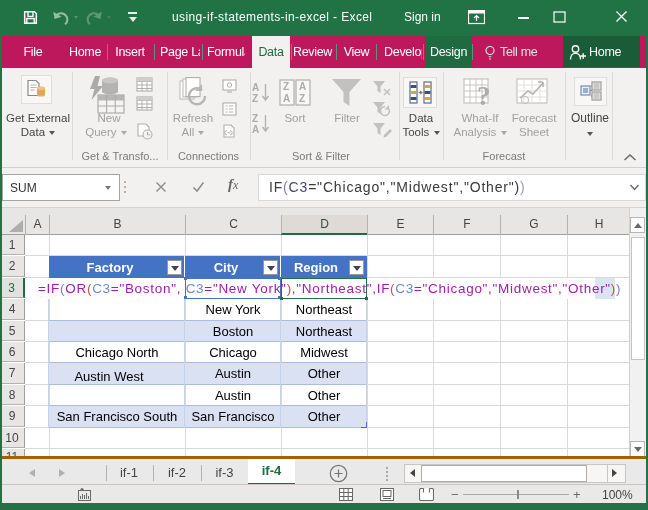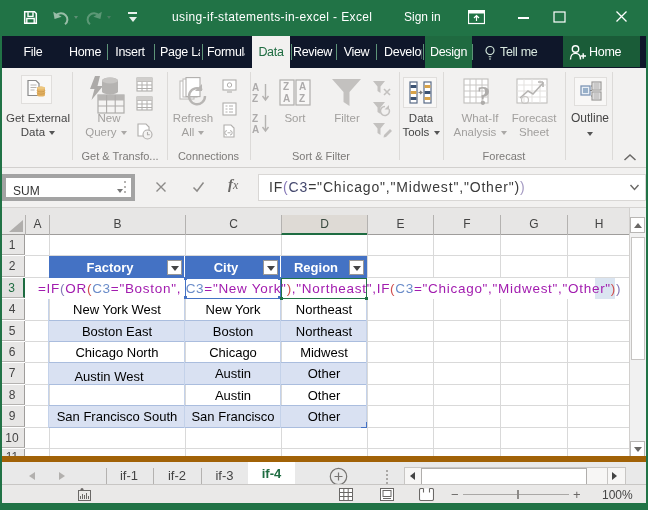--- a/index.html
+++ b/index.html
@@ -4,36 +4,36 @@
 <style>
 * { margin:0; padding:0; box-sizing:border-box; }
 html,body { width:648px; height:510px; overflow:hidden; }
 body { font-family:"Liberation Sans", sans-serif; position:relative; background:#fff; }
 .abs { position:absolute; }
 
 #titlebar { left:0; top:0; width:648px; height:36px; background:#217346; color:#fff; }
 #titlebar .ttl { left:172px; top:10px; font-size:12px; color:#fff; letter-spacing:0.38px; }
 #titlebar .signin { left:404px; top:10px; font-size:12px; color:#fff; }
 
-#tabrow { left:0; top:36px; width:648px; height:32px; background:#0f172a; }
+#tabrow { left:0; top:36px; width:648px; height:32px; background:#be185d; }
 .rtab { position:absolute; top:0; height:32px; line-height:32px; color:#fff; font-size:12.5px; letter-spacing:-0.3px; text-align:center; white-space:nowrap; overflow:hidden; }
 .tabsep { position:absolute; top:8px; height:16px; width:1px; background:#5d9478; }
 #datatab { background:#f2f1f0; color:#1e6c41; }
 
 #ribbon { left:0; top:68px; width:648px; height:100px; background:#f2f1f0; border-bottom:1px solid #d2d0ce; }
 .gsep { position:absolute; top:4px; height:88px; width:1px; background:#dcdad8; }
 .glabel { position:absolute; top:82px; font-size:11px; color:#7c7a78; text-align:center; white-space:nowrap; }
 .btxt { position:absolute; font-size:11.5px; color:#444; text-align:center; white-space:nowrap; }
 .btxt.dis { color:#a19f9d; }
 .dar { display:inline-block; width:0; height:0; border-left:3px solid transparent; border-right:3px solid transparent; border-top:4px solid #555; vertical-align:middle; margin-left:1px; }
 .dar.g { border-top-color:#aaa8a6; }
 .iconbox { position:absolute; border:1px solid #e0dedc; background:#f8f7f6; }
 
 #fbar { left:0; top:168px; width:648px; height:40px; background:#f2f1f0; border-bottom:1px solid #d5d3d1; }
-#namebox { left:2px; top:6px; width:133px; height:27px; background:#fff; border:4px solid #a3a3a3; }
+#namebox { left:2px; top:6px; width:118px; height:27px; background:#fff; border:1px solid #a3a3a3; }
 #namebox span { position:absolute; left:7px; top:6px; font-size:12px; color:#333; }
 #fxinput { left:258px; top:6px; width:388px; height:27px; background:#fff; border:1px solid #d9d7d5; font-size:14px; letter-spacing:0.82px; color:#3a3a3a; line-height:25px; padding-left:10px; white-space:nowrap; }
 
 #grid { left:0; top:208px; width:648px; height:249px; background:#fff; overflow:hidden; }
 #colheads { position:absolute; left:0; top:0; width:630px; height:27px; background:#e7e6e5; border-bottom:1px solid #9f9d9b; }
 .ch { position:absolute; top:7px; height:20px; border-left:1px solid #b4b2b0; font-size:12px; color:#444; text-align:center; line-height:19px; }
 .rh { position:absolute; left:0; width:25px; background:#e7e6e5; border-bottom:1px solid #b4b2b0; border-right:1px solid #9f9d9b; font-size:12px; color:#444; text-align:center; }
 .gridline-v { position:absolute; width:1px; background:#d9d9d9; }
 .gridline-h { position:absolute; left:25px; height:1px; background:#d9d9d9; }
 .cell { position:absolute; font-size:13px; color:#000; text-align:center; white-space:nowrap; }
@@ -47,21 +47,21 @@
 .hnd.b { background:#4472c4; }
 .hnd.g { background:#217346; }
 #formulacell { left:38px; top:72.5px; font-size:13.5px; white-space:nowrap; letter-spacing:0.71px; }
 #formulacell .k { color:#a21caf; }
 #formulacell .p1 { color:#8678b8; }
 #formulacell .p2 { color:#d04f4f; }
 #formulacell .rf { color:#6a8cc9; }
 
 #vscroll { left:629px; top:0px; width:17px; height:249px; background:#f1f1f1; border-left:1px solid #d2d0ce; }
 
-#sheetbar { left:0; top:456px; width:648px; height:28px; background:#e9e9e9; border-top:6px solid #a16207; }
+#sheetbar { left:0; top:456px; width:648px; height:28px; background:#e9e9e9; border-top:3px solid #a16207; }
 .stab { position:absolute; top:0; height:27px; line-height:27px; font-size:13px; color:#444; text-align:center; }
 
 #statusbar { left:0; top:484px; width:648px; height:19px; background:#eae9e8; border-top:1px solid #c8c6c4; font-size:12px; color:#444; }
 #greenbottom { left:0; top:503px; width:648px; height:7px; background:#217346; }
 </style>
 </head>
 <body>
 <div class="abs" id="titlebar">
   <svg class="abs" style="left:23px;top:10px" width="15" height="15" viewBox="0 0 15 15">
     <path d="M1.7 1.7 h9.8 l1.8 1.8 v9.8 h-11.6 z" fill="none" stroke="#fff" stroke-width="1.5"></path>
@@ -369,24 +369,22 @@
   <div class="tline-h" style="top:133px"></div>
   <div class="tline-h" style="top:154px"></div>
   <div class="tline-h" style="top:176px"></div>
   <div class="tline-h" style="top:197px"></div>
   <div class="tline-h" style="top:219px"></div>
   <div class="tline-v" style="left:48px"></div>
   <div class="tline-v" style="left:184px"></div>
   <div class="tline-v" style="left:280px"></div>
   <div class="tline-v" style="left:366px"></div>
 
-  <div class="cell" style="left:49px;top:94px;width:136px">New York West</div>
   <div class="cell" style="left:185px;top:94px;width:96px">New York</div>
   <div class="cell" style="left:281px;top:94px;width:86px">Northeast</div>
-  <div class="cell" style="left:49px;top:116px;width:136px">Boston East</div>
   <div class="cell" style="left:185px;top:116px;width:96px">Boston</div>
   <div class="cell" style="left:281px;top:116px;width:86px">Northeast</div>
   <div class="cell" style="left:185px;top:137px;width:96px">Chicago</div>
   <div class="cell" style="left:49px;top:137px;width:136px">Chicago North</div>
   <div class="cell" style="left:281px;top:137px;width:86px">Midwest</div>
   <div class="cell" style="left:49px;top:161px;width:120px">Austin West</div>
   <div class="cell" style="left:185px;top:158px;width:96px">Austin</div>
   <div class="cell" style="left:281px;top:158px;width:86px">Other</div>
   <div class="cell" style="left:185px;top:180px;width:96px">Austin</div>
   <div class="cell" style="left:281px;top:180px;width:86px">Other</div>

